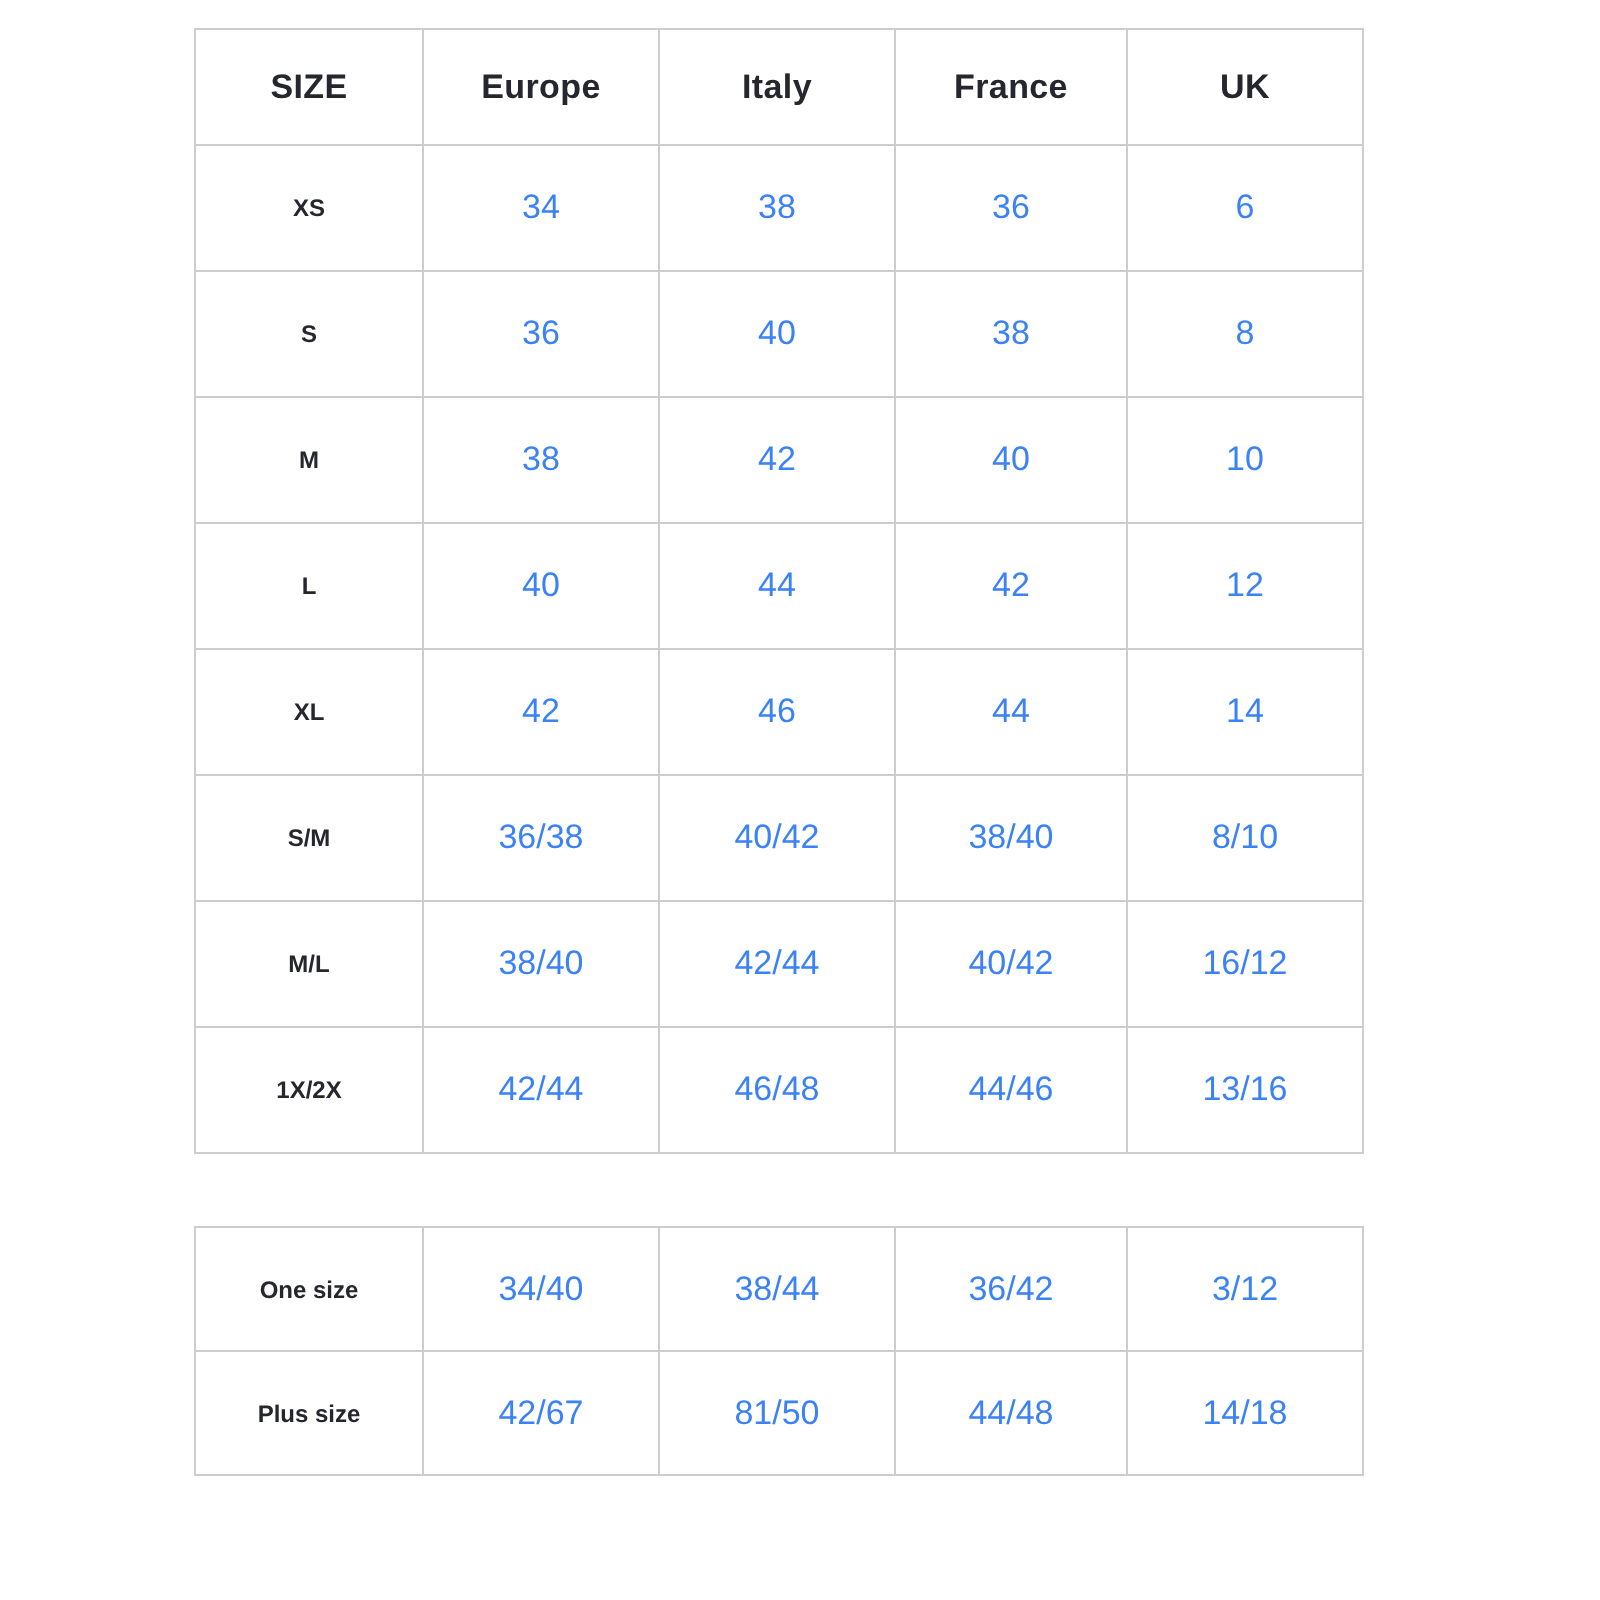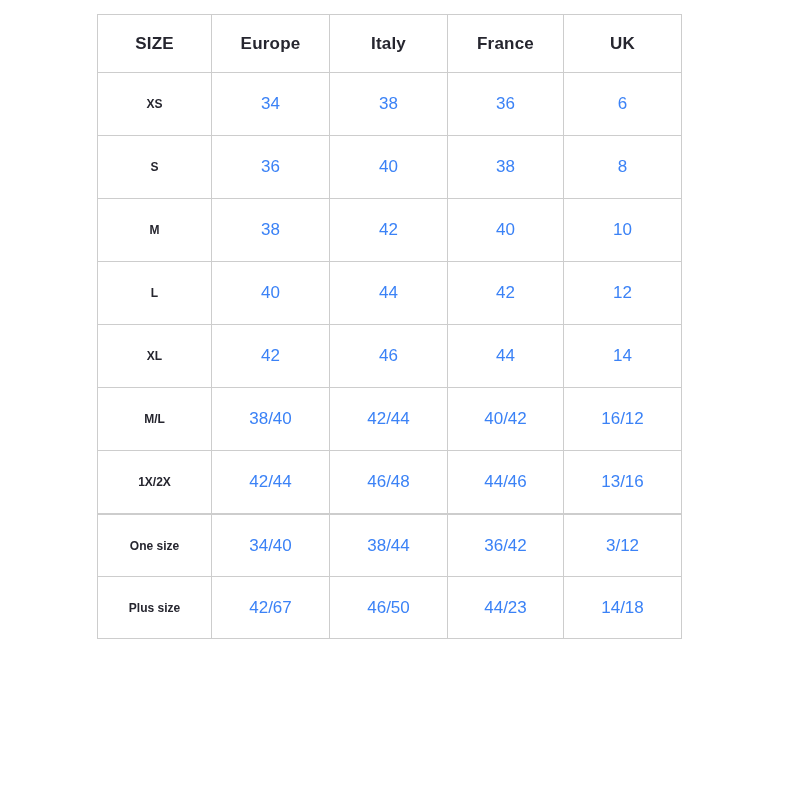--- a/index.html
+++ b/index.html
@@ -40,21 +40,21 @@
   .size-table td {
     font-size: 17px;
     font-weight: 400;
     color: #3b82f6;
   }
   .size-table td.row-label {
     font-weight: 700;
     color: #26262f;
     font-size: 12px;
   }
-  table.secondary { }
+  table.secondary { margin-top: 36px; }
   table.secondary tbody tr { height: 62px; }
 </style>
 </head>
 <body>
 
 <div class="page">
 
   <table class="size-table main">
     <colgroup>
       <col style="width:114px">
@@ -102,20 +102,27 @@
         <td>12</td>
       </tr>
       <tr>
         <td class="row-label">XL</td>
         <td>42</td>
         <td>46</td>
         <td>44</td>
         <td>14</td>
       </tr>
       <tr>
+        <td class="row-label">S/M</td>
+        <td>36/38</td>
+        <td>40/42</td>
+        <td>38/40</td>
+        <td>8/10</td>
+      </tr>
+      <tr>
         <td class="row-label">M/L</td>
         <td>38/40</td>
         <td>42/44</td>
         <td>40/42</td>
         <td>16/12</td>
       </tr>
       <tr>
         <td class="row-label">1X/2X</td>
         <td>42/44</td>
         <td>46/48</td>
@@ -137,20 +144,20 @@
       <tr>
         <td class="row-label">One size</td>
         <td>34/40</td>
         <td>38/44</td>
         <td>36/42</td>
         <td>3/12</td>
       </tr>
       <tr>
         <td class="row-label">Plus size</td>
         <td>42/67</td>
-        <td>46/50</td>
-        <td>44/23</td>
+        <td>81/50</td>
+        <td>44/48</td>
         <td>14/18</td>
       </tr>
     </tbody>
   </table>
 
 </div>
 
 </body></html>

